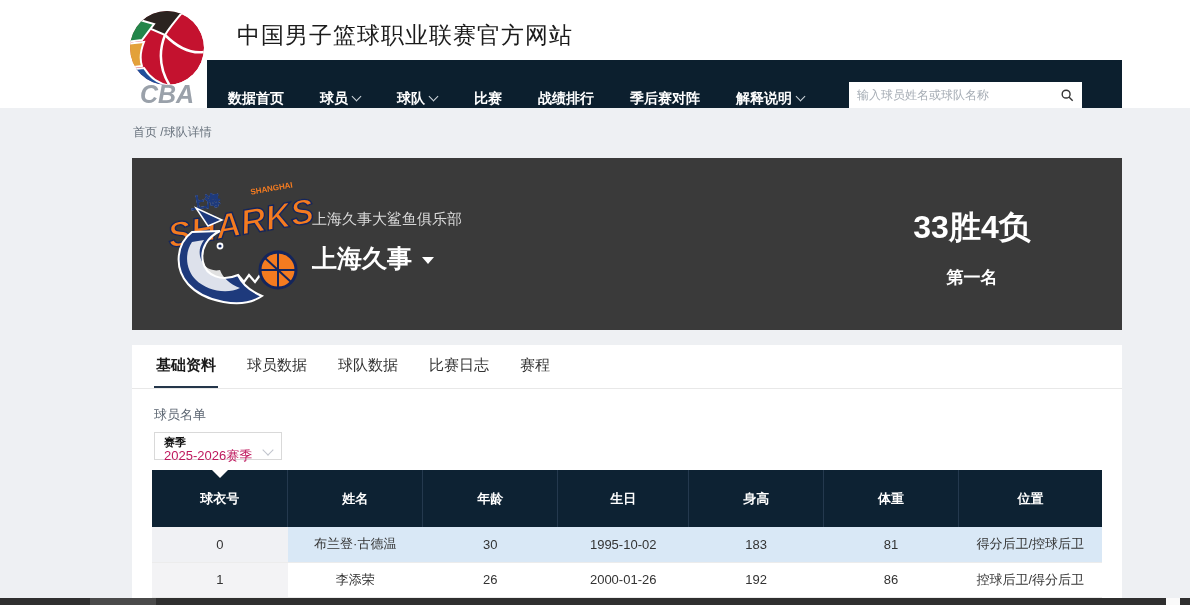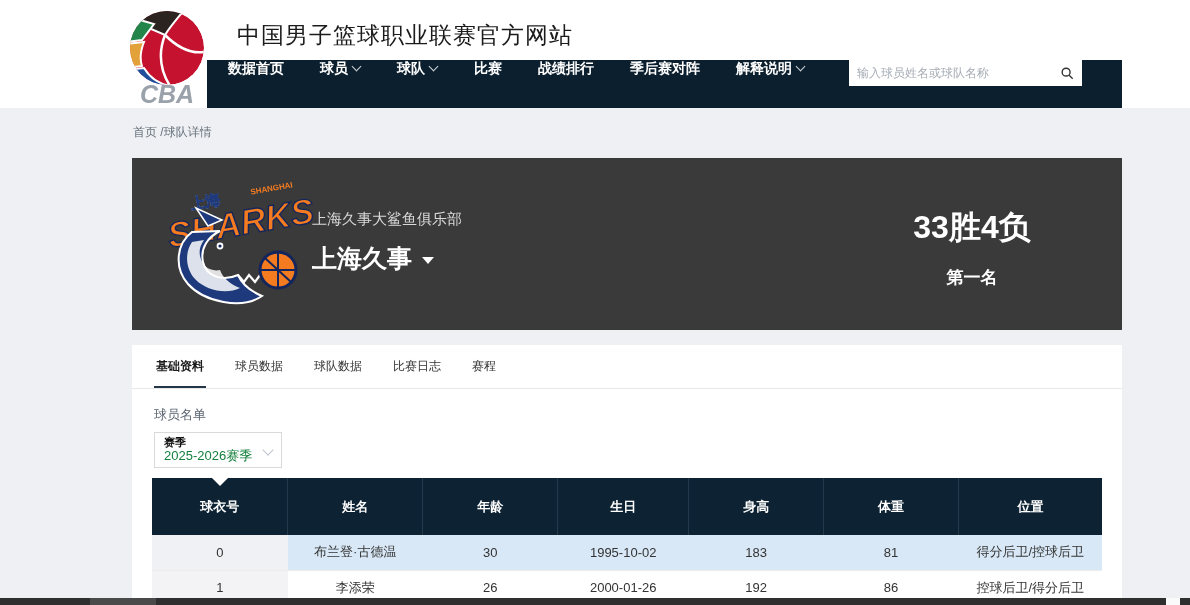--- a/index.html
+++ b/index.html
@@ -11,21 +11,21 @@
     overflow:hidden;
   }
   
   .top-area { position:absolute; top:0; left:0; width:1190px; height:108px; background:#ffffff; }
   .site-title { position:absolute; left:237px; top:20px; font-size:23px; color:#1b1b1b; letter-spacing:1px; }
   .cba-logo { position:absolute; left:128px; top:8px; width:78px; height:98px; z-index:5; }
 
   
   .nav-bar {
     position:absolute; left:207px; top:60px; width:915px; height:48px;
-    background:#0c1f2e; display:flex; align-items:flex-start; z-index:2;
+    background:#0c1f2e; display:flex; align-items:flex-end; z-index:2;
   }
   .nav-item {
     color:#fff; font-size:14px; font-weight:bold; padding:0 15px; margin-left:6px;
     cursor:pointer; white-space:nowrap; display:flex; align-items:center;
   }
   .chev { display:inline-block; width:8px; height:8px; margin-left:5px; position:relative; top:-2px; }
   .chev::after {
     content:""; display:block; width:6px; height:6px;
     border-right:1.5px solid #cfd6dc; border-bottom:1.5px solid #cfd6dc;
     transform:rotate(45deg);
@@ -52,30 +52,30 @@
   .team-name { position:absolute; left:180px; top:84px; font-size:25px; font-weight:bold; color:#fff; cursor:pointer; }
   .team-caret { display:inline-block; margin-left:10px; vertical-align:middle;
     width:0; height:0; border-left:6px solid transparent; border-right:6px solid transparent; border-top:7px solid #fff; }
   .record-block { position:absolute; right:50px; top:48px; width:200px; text-align:center; color:#fff; }
   .record-line { font-size:32px; font-weight:bold; }
   .rank-line { font-size:17px; font-weight:bold; margin-top:16px; }
 
   
   .card { position:absolute; left:132px; top:345px; width:990px; height:260px; background:#fff; overflow:hidden; }
   .tabs { display:flex; align-items:flex-end; height:44px; padding:0 22px; border-bottom:1px solid #e8e8e8; }
-  .tab { font-size:12px; color:#333; padding:0 2px 11px; margin-right:27px; cursor:pointer; border-bottom:2px solid transparent; }
+  .tab { font-size:15px; color:#333; padding:0 2px 11px; margin-right:27px; cursor:pointer; border-bottom:2px solid transparent; }
   .tab.active { font-weight:bold; color:#1a1a1a; border-bottom:2px solid #24364a; }
 
   .roster-label { margin:17px 22px 8px; font-size:13px; color:#5a6470; }
   .season-box {
-    margin-left:22px; width:128px; height:36px; border:1px solid #d9d9d9;
+    margin-left:22px; width:128px; height:28px; border:1px solid #d9d9d9;
     padding:3px 9px; position:relative; cursor:pointer; background:#fff;
   }
   .season-label { font-size:11px; font-weight:bold; color:#111; line-height:12px; }
-  .season-value { font-size:13px; color:#15803d; line-height:16px; }
+  .season-value { font-size:13px; color:#be185d; line-height:16px; }
   .season-chev { position:absolute; right:9px; top:13px; width:8px; height:8px; }
   .season-chev::after {
     content:""; display:block; width:7px; height:7px;
     border-right:1.5px solid #c0c4cc; border-bottom:1.5px solid #c0c4cc; transform:rotate(45deg);
   }
 
   .table-wrap { margin:10px 20px 0; position:relative;border-radius:26px; }
   .sort-caret {
     position:absolute; top:0; left:calc(7.15% - 8px); z-index:3;
     width:0; height:0; border-left:8px solid transparent; border-right:8px solid transparent; border-top:8px solid #ffffff;

